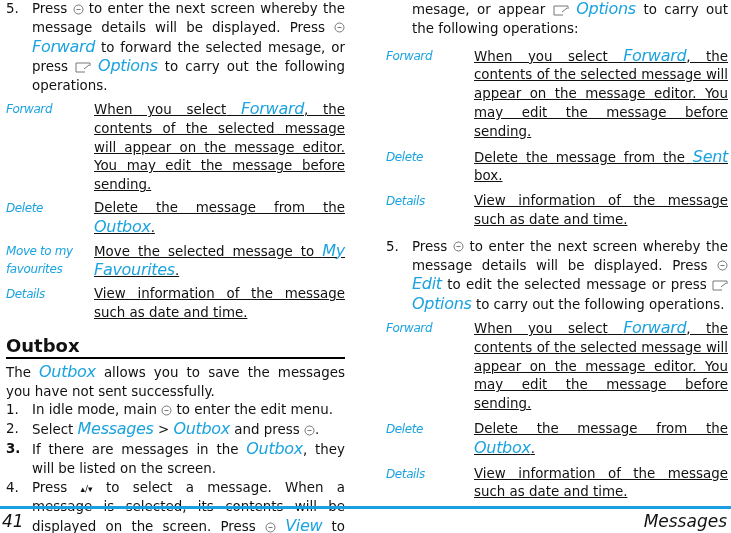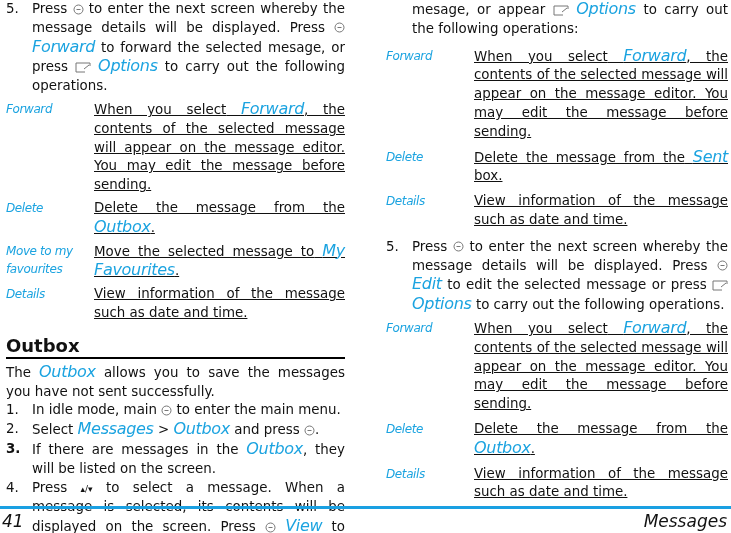--- a/index.html
+++ b/index.html
@@ -69,21 +69,21 @@
     <span>The</span> <span class="kw">Outbox</span> <span>allows you to save the messages you have not sent successfully.</span>
   </p>
 
   <div class="item">
     <span class="n">1.</span>
     <span>In idle mode, main</span>
     <svg class="ico" width="11" height="11" viewBox="0 0 11 11">
         <circle cx="5.5" cy="5.5" r="4.5" fill="none" stroke="#777"></circle>
         <rect x="3.5" y="5" width="4" height="1" fill="#777"></rect>
       </svg>
-    <span>to enter the main menu.</span>
+    <span>to enter the edit menu.</span>
   </div>
   <div class="item">
     <span class="n">2.</span>
     <span>Select</span> <span class="kw">Messages</span> <span>&gt;</span> <span class="kw">Outbox</span> <span>and press</span>
     <svg class="ico" width="11" height="11" viewBox="0 0 11 11">
         <circle cx="5.5" cy="5.5" r="4.5" fill="none" stroke="#777"></circle>
         <rect x="3.5" y="5" width="4" height="1" fill="#777"></rect>
       </svg><span>.</span>
   </div>
   <div class="item">

